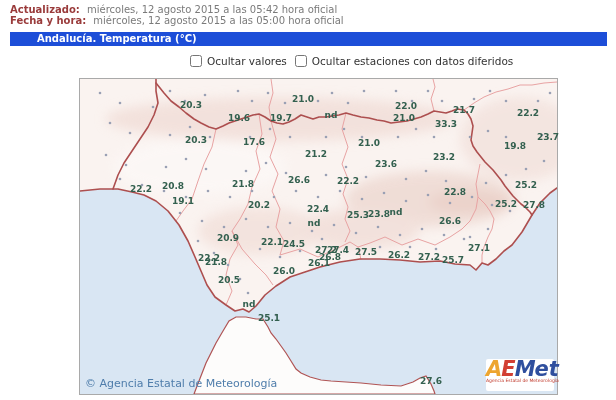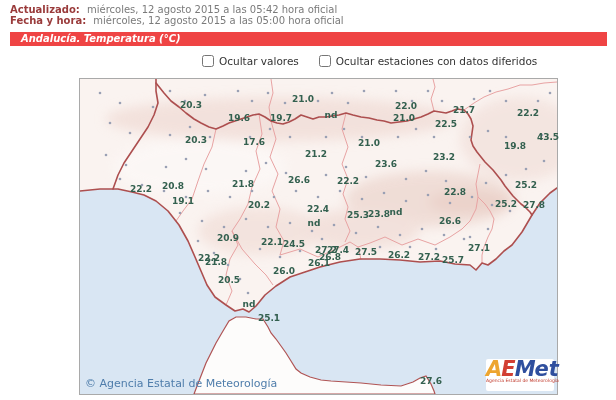--- a/index.html
+++ b/index.html
@@ -2,24 +2,24 @@
 <html><head>
 <meta charset="utf-8">
 <style>
   html,body{margin:0;padding:0;background:#fff;}
   #page{position:relative;width:616px;height:400px;background:#ffffff;overflow:hidden;
         font-family:"DejaVu Sans","Liberation Sans",sans-serif;}
   .hdr-line{position:absolute;left:10px;font-size:10px;white-space:nowrap;}
   .hdr-line.l1{top:4px;} .hdr-line.l2{top:15px;}
   .hdr-label{font-weight:bold;color:#9a3b3b;}
   .hdr-value{color:#7a7a7a;margin-left:4px;}
-  .title-bar{position:absolute;left:10px;top:32px;width:597px;height:14px;background:#ef4444;
-             color:#ffffff;font-size:10px;font-weight:bold;line-height:14px;padding-left:11px;
-             box-sizing:border-box;white-space:nowrap;font-style:italic;}
-  .controls{position:absolute;left:202px;top:55px;display:flex;align-items:center;gap:20px;
+  .title-bar{position:absolute;left:10px;top:32px;width:597px;height:14px;background:#1d4ed8;
+             color:#ffffff;font-size:10px;font-weight:bold;line-height:14px;padding-left:27px;
+             box-sizing:border-box;white-space:nowrap;}
+  .controls{position:absolute;left:190px;top:55px;display:flex;align-items:center;gap:8px;
             font-size:10.5px;color:#333;}
   .controls label{display:flex;align-items:center;gap:5px;cursor:pointer;white-space:nowrap;}
   .controls input{width:12px;height:12px;margin:0;}
   #map{position:absolute;left:79px;top:78px;width:477px;height:315px;border:1px solid #a9a9a9;
        background:#faf3f0;}
   #map svg{position:absolute;left:0;top:0;}
   #labels-layer{position:absolute;left:0;top:0;width:477px;height:315px;pointer-events:none;}
   .temp-label{position:absolute;transform:translate(-50%,-50%);font-size:9px;font-weight:bold;
               color:#33604f;white-space:nowrap;}
   .copyright{position:absolute;left:5px;top:298px;font-size:11px;color:#4f7dab;white-space:nowrap;}
@@ -216,23 +216,23 @@
         <span class="temp-label" style="left: 111px; top: 26px;">20.3</span>
         <span class="temp-label" style="left: 159px; top: 39px;">19.6</span>
         <span class="temp-label" style="left: 183px; top: 39px; margin-left: 18px;">19.7</span>
         <span class="temp-label" style="left: 223px; top: 20px;">21.0</span>
         <span class="temp-label" style="left: 251px; top: 36px;">nd</span>
         <span class="temp-label" style="left: 116px; top: 61px;">20.3</span>
         <span class="temp-label" style="left: 174px; top: 63px;">17.6</span>
         <span class="temp-label" style="left: 326px; top: 27px;">22.0</span>
         <span class="temp-label" style="left: 324px; top: 39px;">21.0</span>
         <span class="temp-label" style="left: 384px; top: 31px;">21.7</span>
-        <span class="temp-label" style="left: 366px; top: 45px;">22.5</span>
+        <span class="temp-label" style="left: 366px; top: 45px;">33.3</span>
         <span class="temp-label" style="left: 448px; top: 34px;">22.2</span>
-        <span class="temp-label" style="left: 468px; top: 58px;">43.5</span>
+        <span class="temp-label" style="left: 468px; top: 58px;">23.7</span>
         <span class="temp-label" style="left: 435px; top: 67px;">19.8</span>
         <span class="temp-label" style="left: 289px; top: 64px;">21.0</span>
         <span class="temp-label" style="left: 236px; top: 75px;">21.2</span>
         <span class="temp-label" style="left: 306px; top: 85px;">23.6</span>
         <span class="temp-label" style="left: 364px; top: 78px;">23.2</span>
         <span class="temp-label" style="left: 61px; top: 110px;">22.2</span>
         <span class="temp-label" style="left: 93px; top: 107px;">20.8</span>
         <span class="temp-label" style="left: 163px; top: 105px;">21.8</span>
         <span class="temp-label" style="left: 219px; top: 101px;">26.6</span>
         <span class="temp-label" style="left: 268px; top: 102px;">22.2</span>

